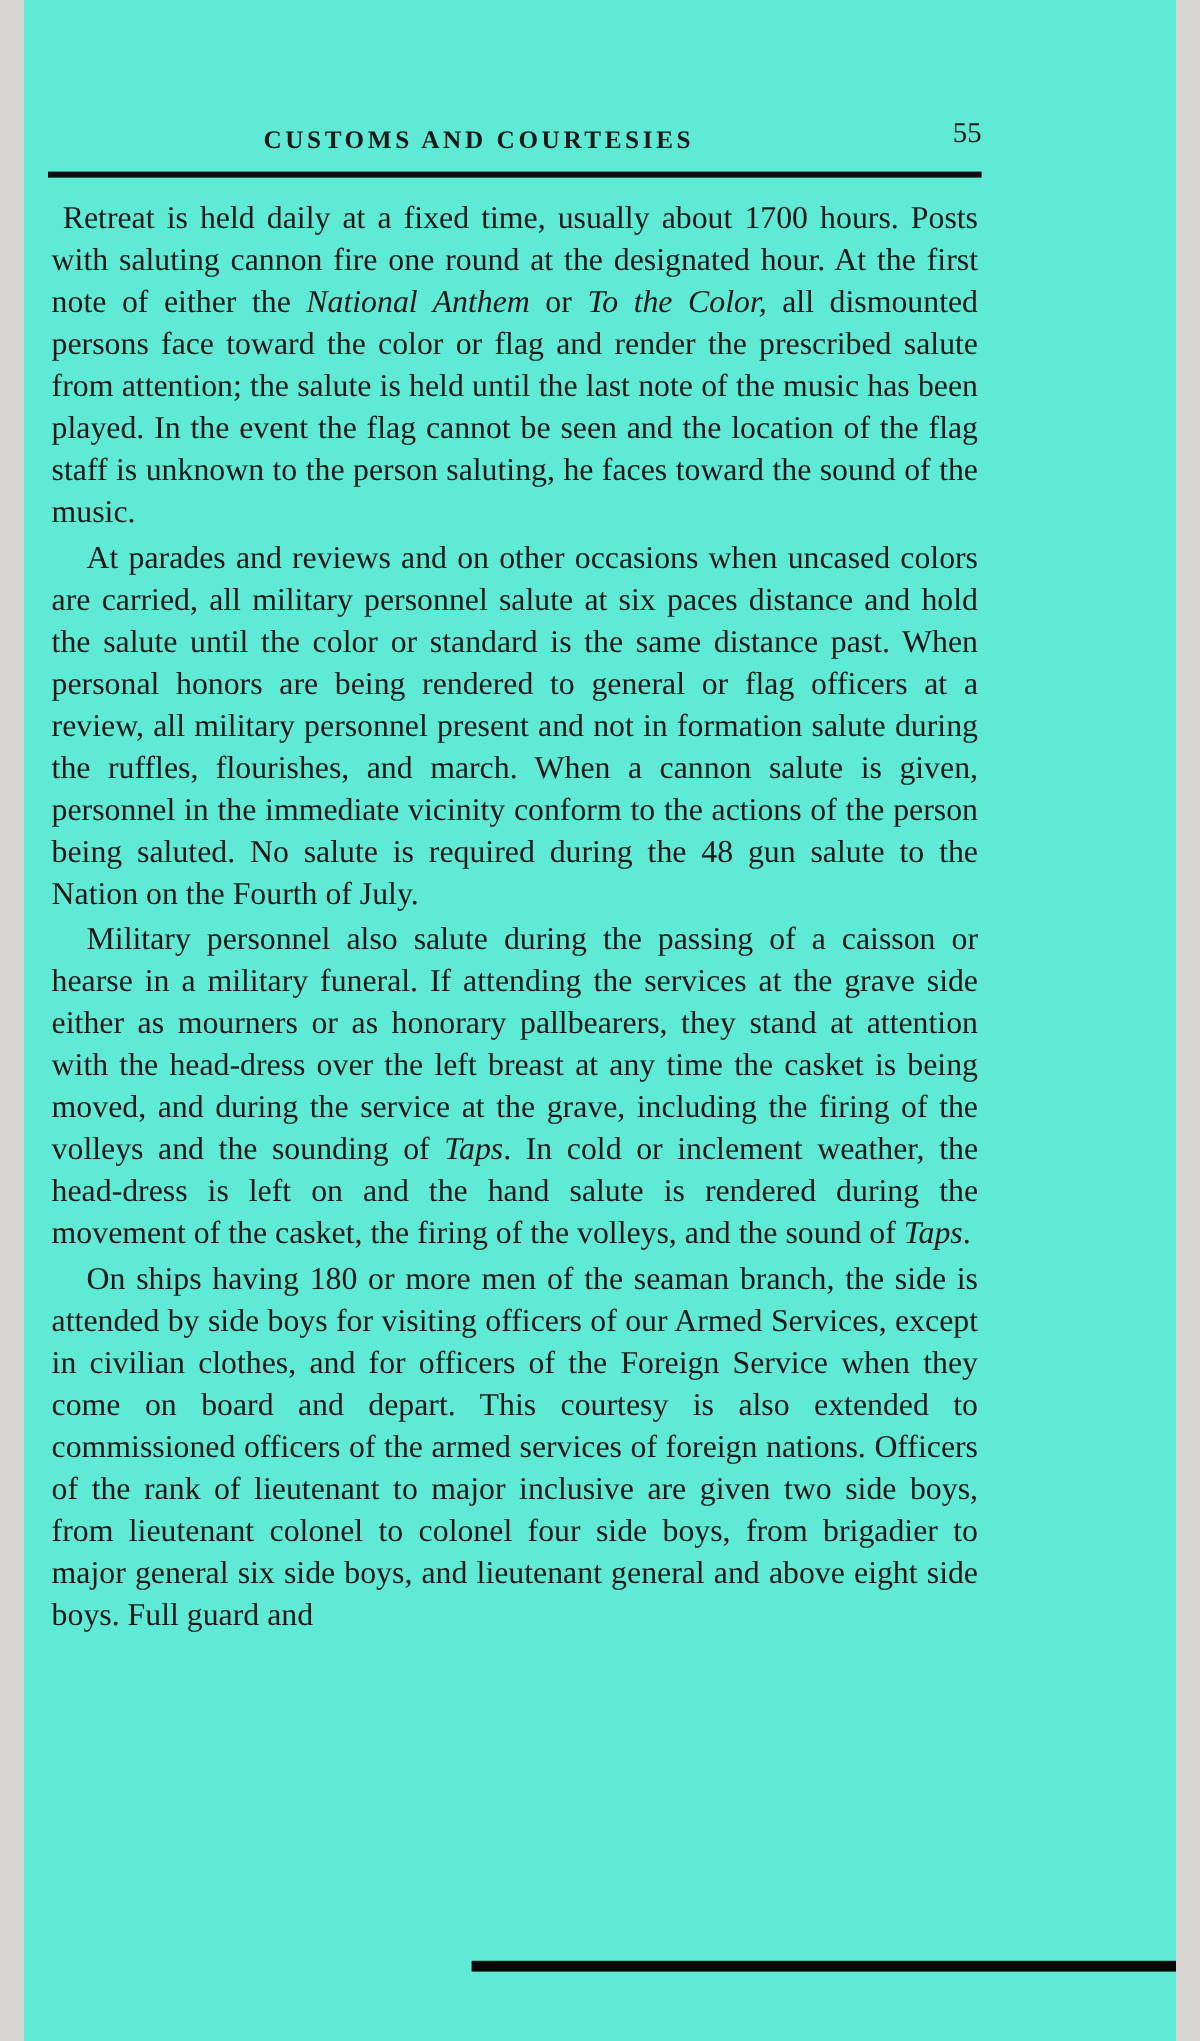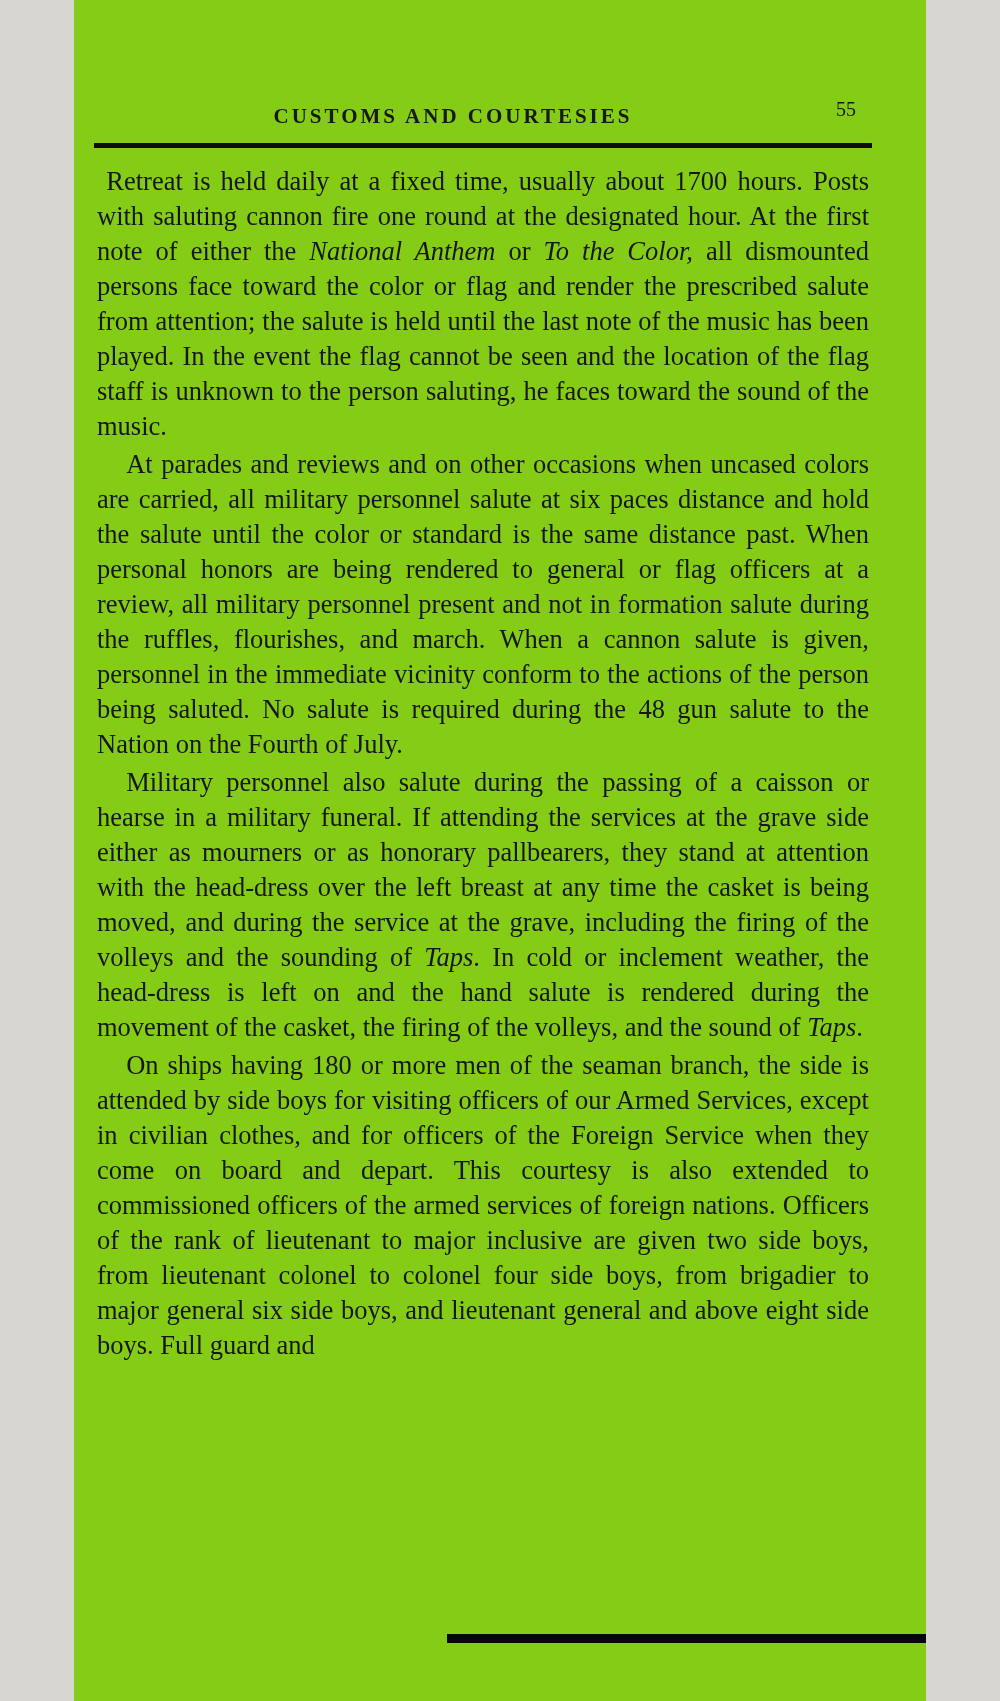--- a/index.html
+++ b/index.html
@@ -3,24 +3,24 @@
 <meta charset="utf-8">
 <style>
   html, body {
     margin: 0;
     padding: 0;
     background: #d8d6d0;
     font-family: "Liberation Serif", "DejaVu Serif", serif;
   }
   .page {
     position: relative;
-    width: 852px;
+    width: 960px;
     height: 1701px;
     margin: 0 auto;
-    background: #84cc16;
+    background: #5eead4;
     color: #1b1b1b;
     overflow: hidden;
     box-sizing: border-box;
   }
   .column {
     position: absolute;
     left: 20px;
     top: 104px;
     width: 778px;
   }
@@ -34,23 +34,23 @@
     right: 60px;
     text-align: center;
     font-size: 21px;
     font-weight: bold;
     letter-spacing: 3px;
     color: #181818;
     white-space: nowrap;
   }
   .page-number {
     position: absolute;
-    right: 16px;
+    right: 0;
     top: -6px;
-    font-size: 20px;
+    font-size: 24px;
     color: #161616;
   }
   .header-rule {
     height: 5px;
     background: #0e0e0e;
     margin-top: 5px;
     margin-bottom: 16px;
   }
   .body-text p {
     margin: 3px;

